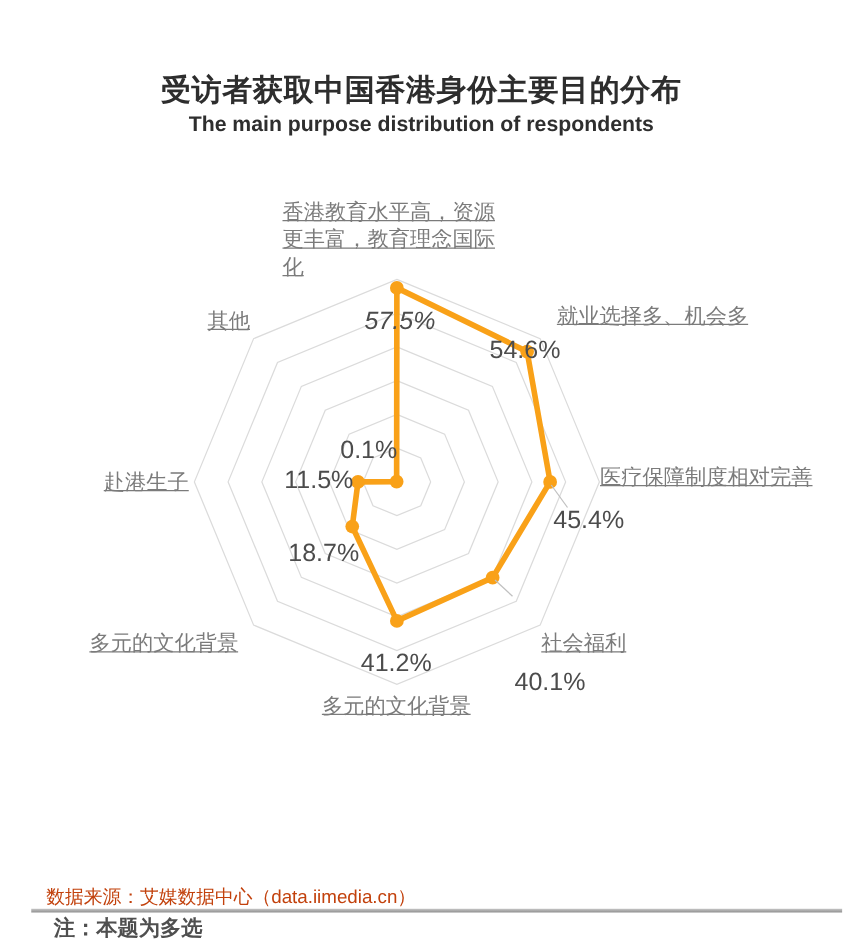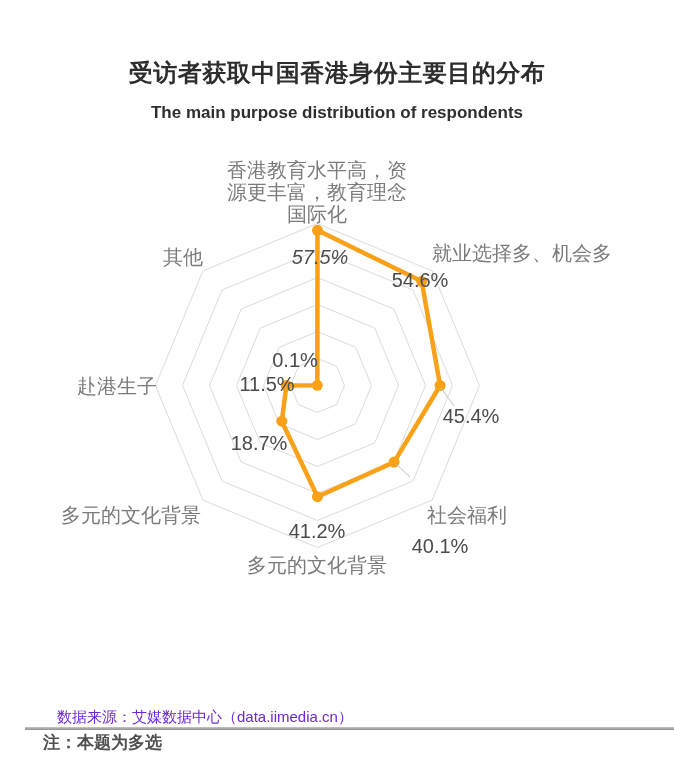--- a/index.html
+++ b/index.html
@@ -9,36 +9,36 @@
     background:#ffffff;
     overflow:hidden;
     font-family:"Liberation Sans", sans-serif;
   }
   
   .hdr{position:absolute;top:58px;left:0;width:674px;text-align:center;}
   .hdr h1{
     margin:0;font-size:24px;line-height:30px;font-weight:bold;color:#2d2d2d;
     letter-spacing:0.5px;
   }
-  .hdr .sub{font-size:17px;line-height:22px;font-weight:600;color:#2e2e2e;margin-top:14px;}
+  .hdr .sub{font-size:17px;line-height:22px;font-weight:600;color:#2e2e2e;margin-top:1px;}
   
   .radar{position:absolute;left:0;top:0;width:674px;height:758px;}
   .radar svg{position:absolute;left:0;top:0;}
   .axis-label{
     position:absolute;transform:translateX(-50%);
-    font-size:20px;line-height:22px;color:#7b7b7b;white-space:nowrap;text-align:center;
+    font-size:17px;line-height:22px;color:#7b7b7b;white-space:nowrap;text-decoration:underline;
   }
   .axis-label.wrap{white-space:normal;width:182px;}
   .val-label{
     position:absolute;transform:translateX(-50%);
     font-size:20px;line-height:20px;color:#4c4c4c;white-space:nowrap;text-align:center;
   }
   
   .note{position:absolute;left:43px;top:683px;font-size:17px;font-weight:bold;color:#4f4f4f;margin-top:48px;}
-  .source{position:absolute;left:37px;top:708px;font-size:15px;color:#6d28d9;margin-left:20px;}
+  .source{position:absolute;left:37px;top:708px;font-size:15px;color:#c2410c;}
   .divider{position:absolute;left:25px;top:727px;width:649px;height:3px;
     background:linear-gradient(#c6c6c6,#8f8f8f);}
 </style>
 </head>
 <body>
 
 <div class="page">
 
   <div class="hdr">
     <h1>受访者获取中国香港身份主要目的分布</h1>
@@ -67,33 +67,34 @@
           <circle cx="281.8" cy="421.2" r="5.5" fill="#F9A118"></circle>
           <circle cx="286.4" cy="385.5" r="5.5" fill="#F9A118"></circle>
           <circle cx="317.3" cy="385.3" r="5.5" fill="#F9A118"></circle>
         </g>
       <line x1="441" y1="388" x2="454" y2="406" stroke="#c0c0c0" stroke-width="1"></line>
       <line x1="396" y1="464" x2="410" y2="477" stroke="#c0c0c0" stroke-width="1"></line>
     </svg>
 
     <div class="axis-label wrap" style="left:317px;top:159px;">香港教育水平高，资源更丰富，教育理念国际化</div>
     <div class="axis-label" style="left:522px;top:242px;">就业选择多、机会多</div>
+    <div class="axis-label" style="left:565px;top:371px;">医疗保障制度相对完善</div>
     <div class="axis-label" style="left:467px;top:504px;">社会福利</div>
     <div class="axis-label" style="left:317px;top:554px;">多元的文化背景</div>
     <div class="axis-label" style="left:131px;top:504px;">多元的文化背景</div>
     <div class="axis-label" style="left:117px;top:375px;">赴港生子</div>
     <div class="axis-label" style="left:183px;top:246px;">其他</div>
 
     <div class="val-label" style="left:320px;top:247px;font-style:italic;">57.5%</div>
     <div class="val-label" style="left:420px;top:270px;">54.6%</div>
     <div class="val-label" style="left:471px;top:406px;">45.4%</div>
     <div class="val-label" style="left:440px;top:492px;margin-top:44px;">40.1%</div>
     <div class="val-label" style="left:317px;top:521px;">41.2%</div>
     <div class="val-label" style="left:259px;top:433px;">18.7%</div>
-    <div class="val-label" style="left:267px;top:374px;">11.5%</div>
+    <div class="val-label" style="left:255px;top:374px;">11.5%</div>
     <div class="val-label" style="left:295px;top:350px;">0.1%</div>
   </div>
 
   <div class="note">注：本题为多选</div>
   <div class="source">数据来源：艾媒数据中心（data.iimedia.cn）</div>
   <div class="divider"></div>
 
 </div>
 
 </body></html>

